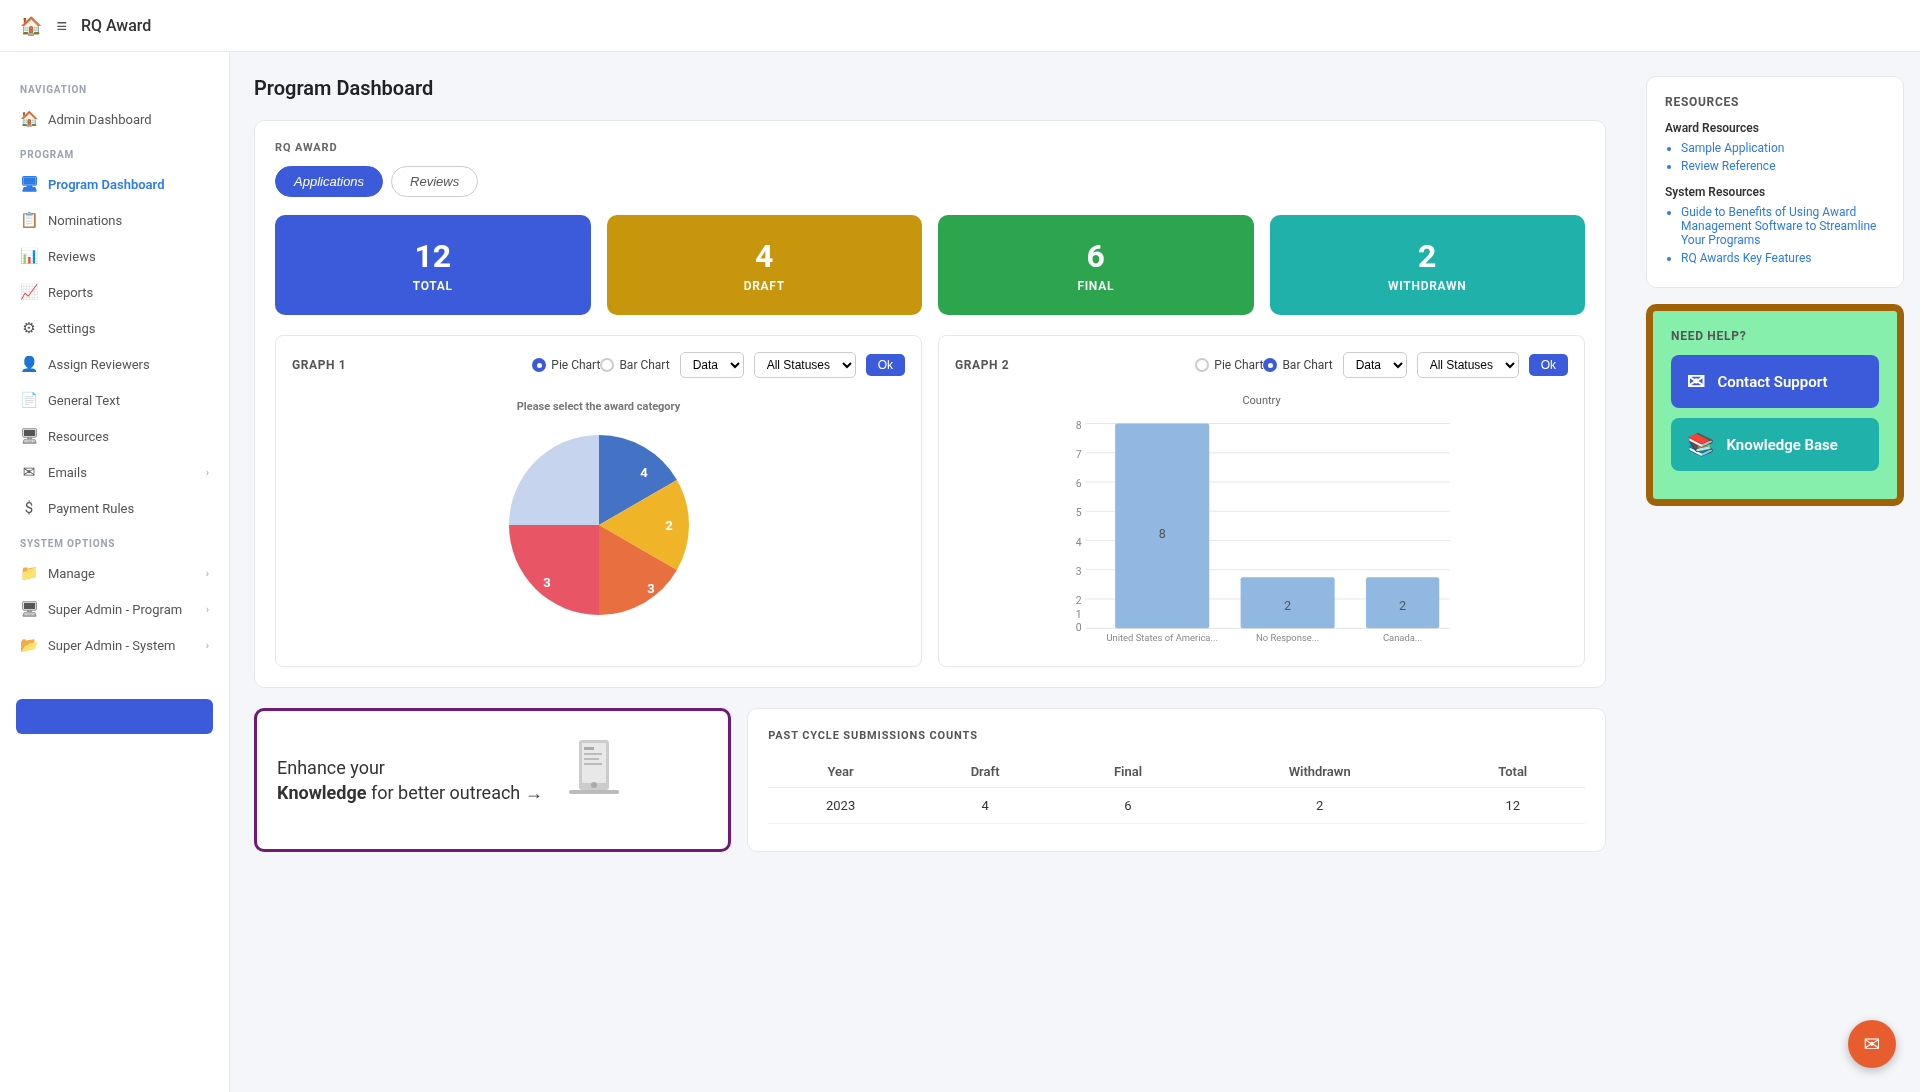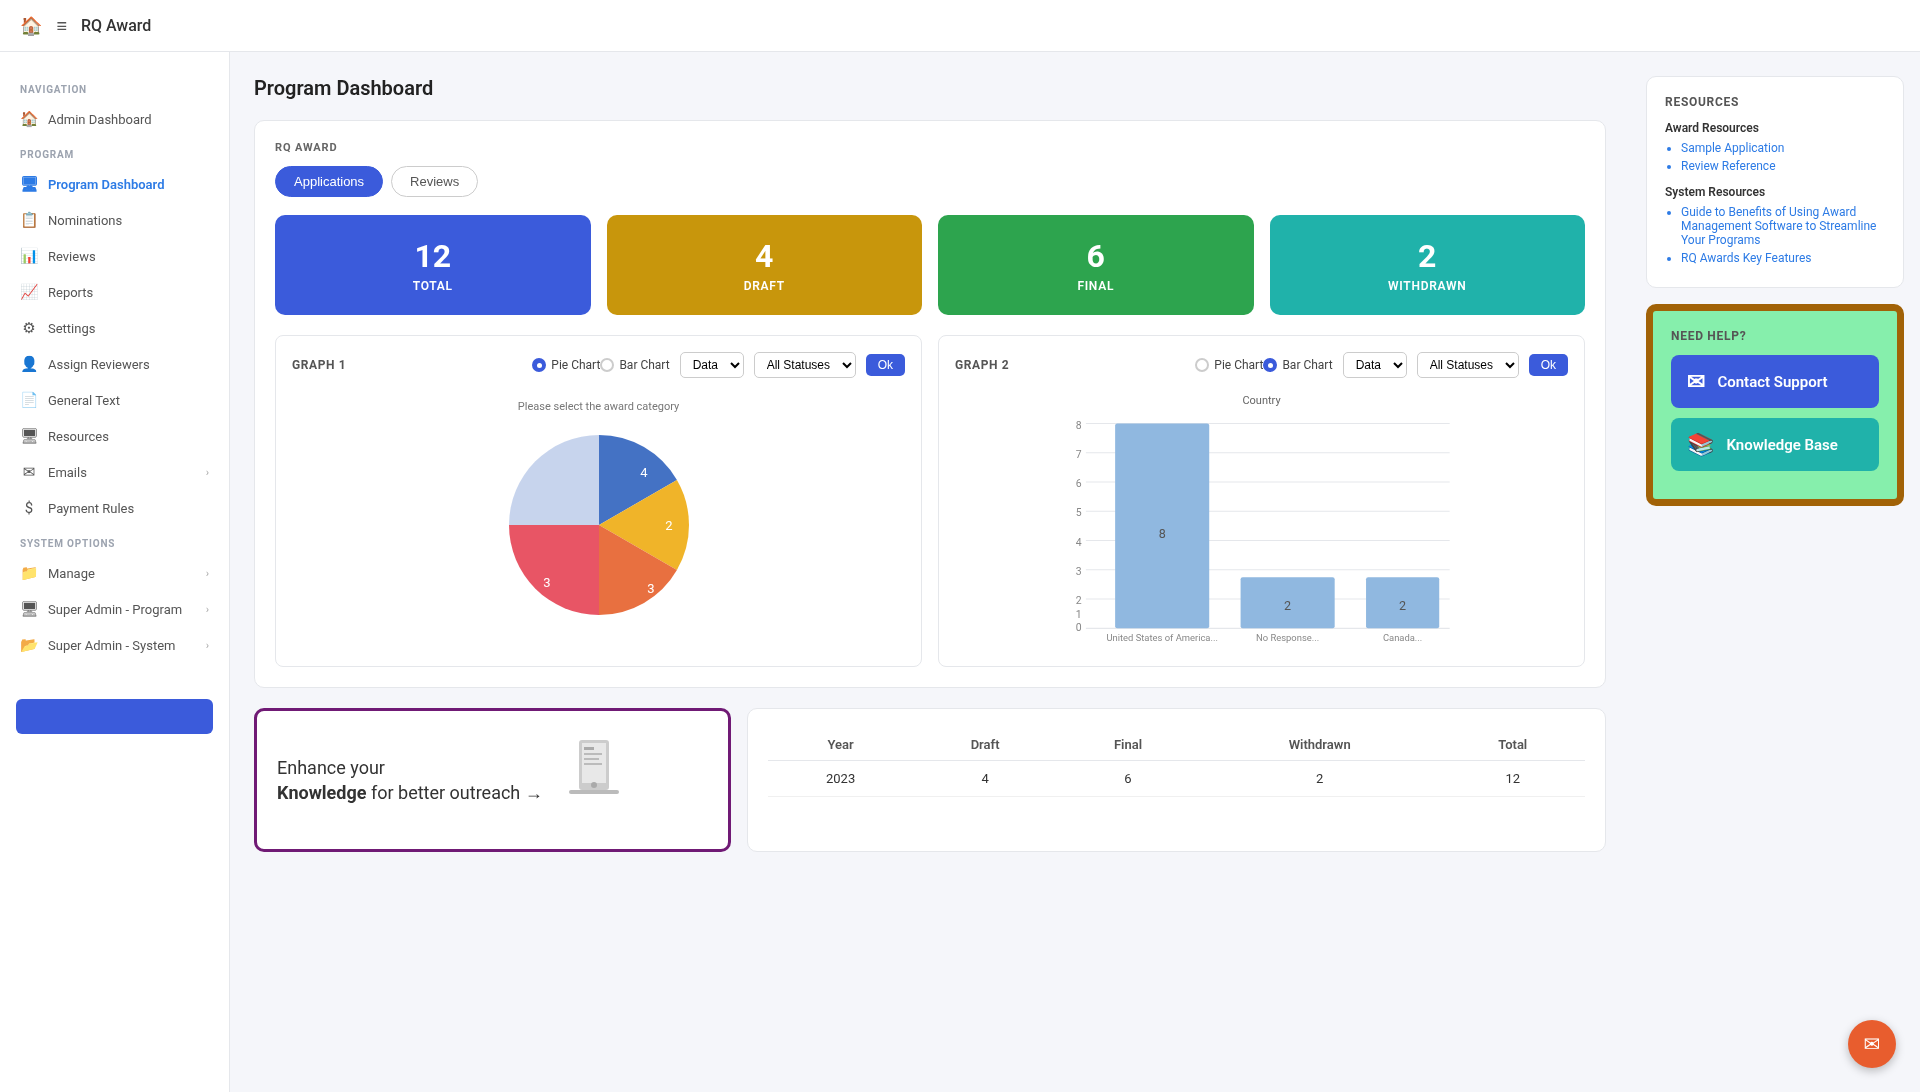--- a/index.html
+++ b/index.html
@@ -35,21 +35,21 @@
     
     .main { flex: 1; padding: 24px; overflow: auto; }
     .page-title { font-size: 20px; font-weight: 600; color: #222; margin-bottom: 20px; }
 
     
     .dashboard-card { background: #fff; border-radius: 10px; border: 1px solid #e5e7eb; padding: 20px; margin-bottom: 20px; }
 
     
     .rq-label { font-size: 11px; font-weight: 700; color: #666; letter-spacing: 0.08em; text-transform: uppercase; margin-bottom: 12px; }
     .tabs-row { display: flex; gap: 8px; margin-bottom: 18px; }
-    .tab-btn { padding: 7px 18px; border-radius: 20px; border: 1.5px solid #ccc; background: #fff; font-size: 13px; cursor: pointer; color: #555; }
+    .tab-btn { padding: 7px 18px; border-radius: 20px; border: 1.5px solid #ccc; background: #fff; font-size: 13px; cursor: pointer; color: #555; font-style: italic; }
     .tab-btn.active { background: #3b5bdb; border-color: #3b5bdb; color: #fff; }
 
     
     .stat-boxes { display: grid; grid-template-columns: repeat(4, 1fr); gap: 16px; margin-bottom: 20px; }
     .stat-box { border-radius: 10px; padding: 22px 16px; text-align: center; color: #fff; }
     .stat-box .num { font-size: 32px; font-weight: 700; }
     .stat-box .lbl { font-size: 12px; font-weight: 600; letter-spacing: 0.06em; margin-top: 4px; }
     .stat-total { background: #3b5bdb; }
     .stat-draft { background: #c8960c; }
     .stat-final { background: #2da44e; }
@@ -63,21 +63,21 @@
     .chart-controls { display: flex; align-items: center; gap: 10px; flex-wrap: wrap; }
     .radio-group { display: flex; align-items: center; gap: 0; }
     .radio-label { display: flex; align-items: center; gap: 5px; font-size: 12px; color: #444; cursor: pointer; }
     .radio-dot { width: 14px; height: 14px; border-radius: 50%; border: 2px solid #ccc; display: flex; align-items: center; justify-content: center; }
     .radio-dot.checked { border-color: #3b5bdb; background: #3b5bdb; }
     .radio-dot.checked::after { content: ''; width: 5px; height: 5px; background: #fff; border-radius: 50%; }
     .select-sm { padding: 4px 8px; border: 1px solid #ccc; border-radius: 5px; font-size: 12px; background: #fff; cursor: pointer; }
     .ok-btn { background: #3b5bdb; color: #fff; border: none; border-radius: 5px; padding: 4px 12px; font-size: 12px; cursor: pointer; }
 
     
-    .pie-area { display: flex; flex-direction: column; align-items: center; padding: 10px 0; }
+    .pie-area { display: flex; flex-direction: column; align-items: center; padding: 10px 0; font-weight: bold; }
     .pie-subtitle { font-size: 11px; color: #777; margin-bottom: 12px; }
     .pie-svg { width: 200px; height: 200px; }
 
     
     .bar-chart-area { padding: 4px 0; }
     .bar-chart-title-center { text-align: center; font-size: 11px; color: #666; margin-bottom: 6px; }
     .bar-chart-svg { width: 100%; height: 230px; }
 
     
     .bottom-row { display: grid; grid-template-columns: 1fr 1.8fr; gap: 16px; margin-top: 16px; }
@@ -350,20 +350,21 @@
             <rect x="25" y="18" width="18" height="2" fill="#bbb"></rect>
             <rect x="25" y="23" width="15" height="2" fill="#bbb"></rect>
             <rect x="25" y="28" width="18" height="2" fill="#bbb"></rect>
             <circle cx="35" cy="50" r="3" fill="#aaa"></circle>
             <rect x="10" y="55" width="50" height="4" rx="2" fill="#bbb"></rect>
           </svg>
         </div>
       </div>
 
       <div class="past-card">
+        <div class="past-title">PAST CYCLE SUBMISSIONS COUNTS</div>
         <table class="data-table">
           <thead>
             <tr>
               <th>Year</th>
               <th>Draft</th>
               <th>Final</th>
               <th>Withdrawn</th>
               <th>Total</th>
             </tr>
           </thead>

